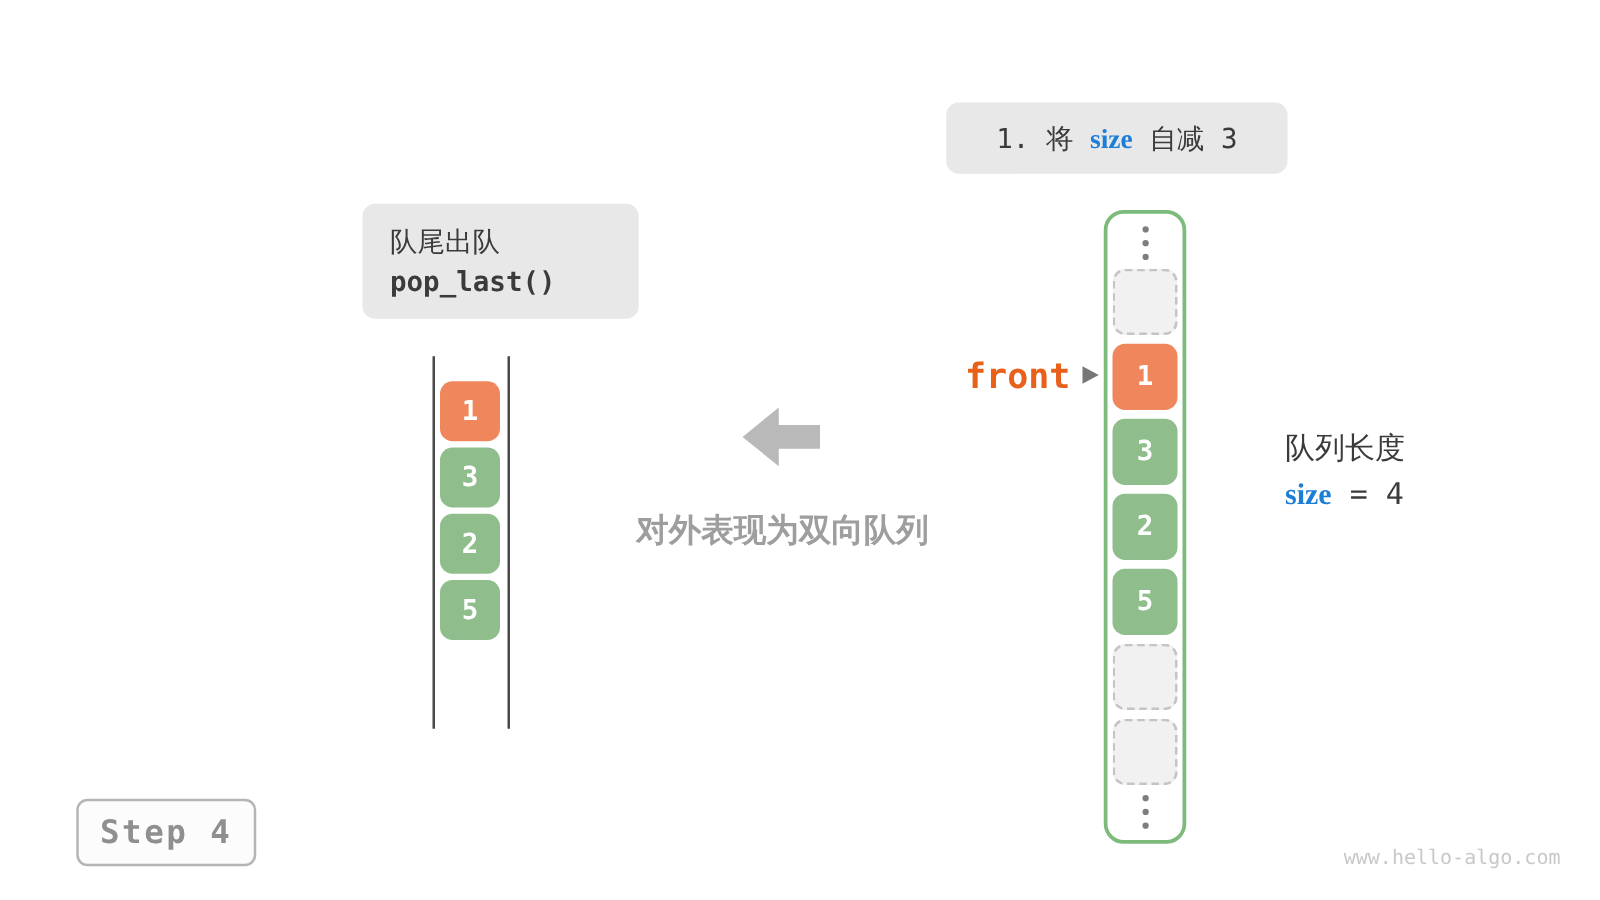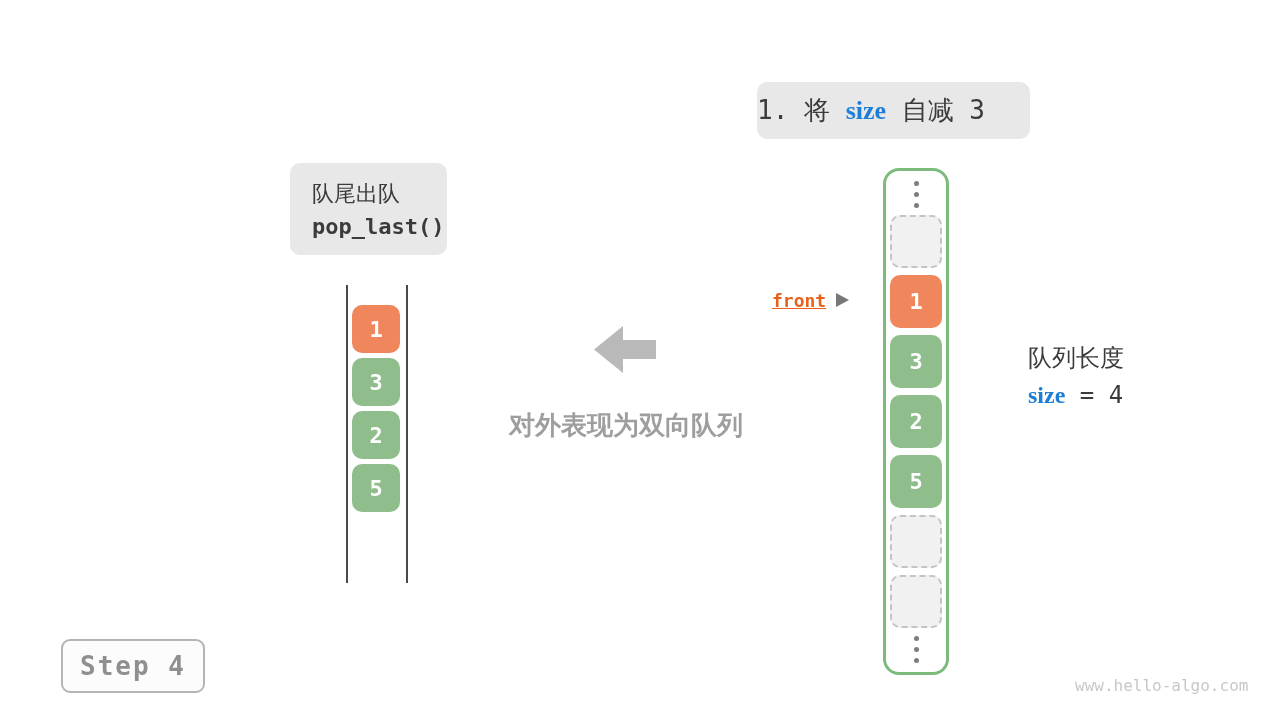--- a/index.html
+++ b/index.html
@@ -21,25 +21,25 @@
     --watermark-gray:#C8C8C8;
   }
   *{margin:0;padding:0;box-sizing:border-box;}
   html,body{background:#fff;}
   body{font-family:"DejaVu Sans","Liberation Sans",sans-serif;color:var(--text-dark);}
   .canvas{position:relative;width:1280px;height:720px;background:#fff;overflow:hidden;}
   .code-blue{font-family:Liberation Serif, serif;color:var(--code-blue);font-weight:bold;}
 
   
   .anno-box{position:absolute;left:757px;top:82px;width:273px;height:57px;
-    background:var(--box-bg-gray);border-radius:10px;display:flex;align-items:center;
-    font-family:"DejaVu Sans Mono","Liberation Mono",monospace;font-size:26px;white-space:pre;}
+    background:var(--box-bg-gray);border-radius:10px;display:flex;align-items:center;justify-content:center;
+    font-family:"DejaVu Sans Mono","Liberation Mono",monospace;font-size:22px;white-space:pre;}
 
   
-  .op-box{position:absolute;left:290px;top:163px;width:157px;height:92px;
+  .op-box{position:absolute;left:290px;top:163px;width:221px;height:92px;
     background:var(--box-bg-gray);border-radius:10px;display:flex;flex-direction:column;justify-content:center;
     padding-left:22px;gap:5px;font-size:22px;}
   .op-box .op-code{font-family:"DejaVu Sans Mono","Liberation Mono",monospace;font-weight:bold;}
 
   
   .rail{position:absolute;top:285px;width:2px;height:298px;background:var(--rail-dark);}
   .rail-l{left:346px;}
   .rail-r{left:406px;}
   .abstract-cells{position:absolute;left:352px;top:305px;display:flex;flex-direction:column;gap:5px;}
   .cell{width:48px;height:48px;border-radius:10px;display:flex;align-items:center;justify-content:center;
@@ -50,21 +50,21 @@
   
   .big-arrow{position:absolute;left:594px;top:326px;}
   .big-arrow polygon{fill:var(--arrow-gray);}
 
   
   .note{position:absolute;left:470px;top:406px;width:312px;text-align:center;
     font-size:26px;font-weight:bold;color:var(--note-gray);line-height:39px;}
 
   
   .front-row{position:absolute;left:772px;top:286px;height:28px;display:flex;align-items:center;gap:10px;}
-  .front-label{font-family:"DejaVu Sans Mono","Liberation Mono",monospace;font-size:18px;font-weight:bold;color:var(--front-orange);text-decoration:underline;}
+  .front-label{font-family:"DejaVu Sans Mono","Liberation Mono",monospace;font-size:28px;font-weight:bold;color:var(--front-orange);}
   .front-arrow{width:0;height:0;border-left:13px solid #777;border-top:7px solid transparent;border-bottom:7px solid transparent;}
 
   
   .ring{position:absolute;left:883px;top:168px;width:66px;height:507px;background:#fff;
     border:3px solid var(--ring-border-green);border-radius:16px;
     display:flex;flex-direction:column;align-items:center;gap:7px;padding:9px 0;}
   .dots{display:flex;flex-direction:column;gap:6px;align-items:center;height:28px;justify-content:center;}
   .dots i{display:block;width:5px;height:5px;border-radius:50%;background:var(--dot-gray);}
   .rcell{width:52px;height:53px;border-radius:10px;flex:none;display:flex;align-items:center;justify-content:center;
     color:#fff;font-size:22px;font-weight:bold;font-family:"DejaVu Sans Mono","Liberation Mono",monospace;}

